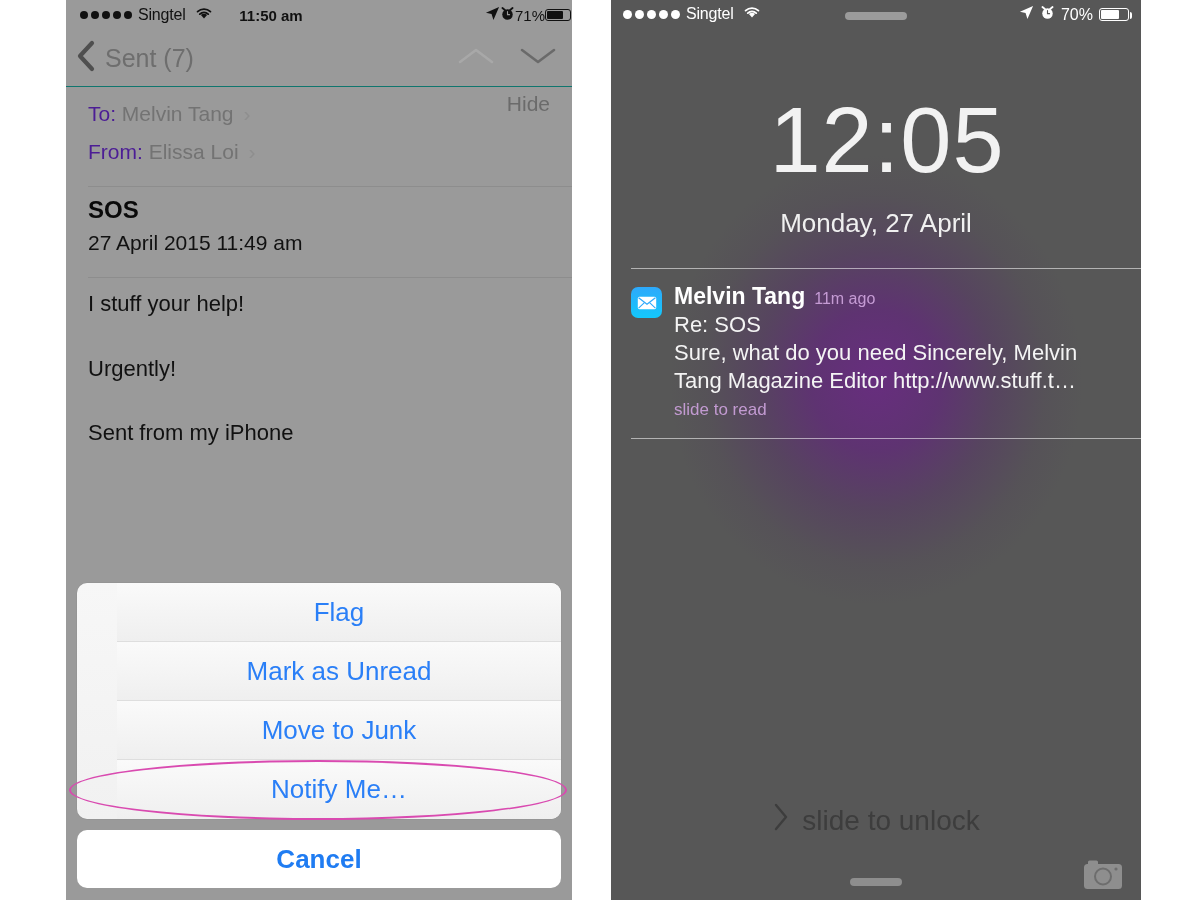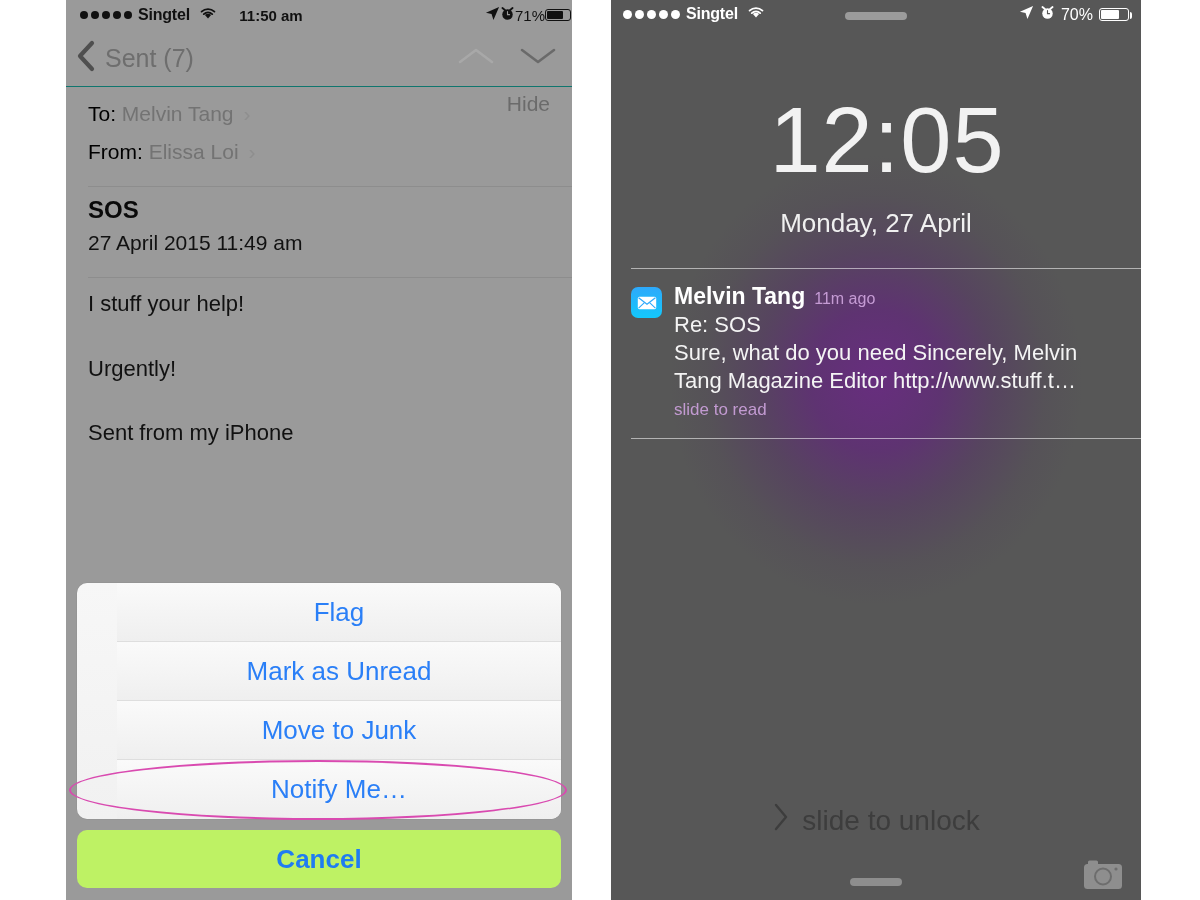--- a/index.html
+++ b/index.html
@@ -16,21 +16,21 @@
     background:#9a9a9a; overflow:hidden;
   }
   .statusbar-l{
     position:absolute; left:0; top:0; width:506px; height:30px;
     display:flex; align-items:center; color:#111;
     font-size:16px; font-weight:bold;
   }
   .sb-left{ position:absolute; left:14px; display:flex; align-items:center; gap:6px; }
   .dots{ display:flex; gap:3px; align-items:center; }
   .dots i{ width:8px; height:8px; border-radius:50%; background:#111; display:block; }
-  .carrier{ font-size:16px; font-weight:700; letter-spacing:-.2px; }
+  .carrier{ font-size:16px; font-weight:400; letter-spacing:-.2px; }
   .wifi-ico{ display:inline-block; margin-left:3px; }
   .sb-center{ position:absolute; left:0; width:410px; text-align:center; font-size:15px; font-weight:bold; }
   .sb-right{ position:absolute; right:1px; display:flex; align-items:center; gap:0; font-size:15px; font-weight:400;}
   .batt{
     width:26px; height:12px; border:1.6px solid #111; border-radius:3px;
     position:relative; display:inline-block;
   }
   .batt::after{
     content:""; position:absolute; right:-4px; top:3px; width:2.5px; height:6px;
     background:#111; border-radius:0 2px 2px 0;
@@ -45,21 +45,21 @@
     position:absolute; left:10px; top:50%; transform:translateY(-50%);
     display:flex; align-items:center; gap:9px; cursor:pointer;
   }
   .back-title{ font-size:25px; color:#6e6e6e; font-weight:400; }
   .nav-arrows{ position:absolute; right:16px; top:50%; transform:translateY(-50%); display:flex; gap:26px; }
 
   .mailhead{
     position:absolute; left:0; top:88px; width:506px; height:98px;
   }
   .hdr-row{ position:absolute; left:22px; font-size:21px; }
-  .hdr-row .lbl{ color:#000000; font-weight:400; }
+  .hdr-row .lbl{ color:#4c1d95; font-weight:400; }
   .hdr-row .val{ color:#737373; }
   .hdr-row .chev{ color:#8e8e8e; margin-left:4px; }
   .hide-btn{
     position:absolute; right:22px; top:92px; font-size:21px; color:#6b6b6b; cursor:pointer;
   }
   .hr-ind{ position:absolute; left:22px; width:484px; height:1px; background:#8d8d8d; }
 
   .subject{ position:absolute; left:22px; top:196px; font-size:24px; font-weight:bold; color:#0a0a0a; }
   .sentdate{ position:absolute; left:22px; top:231px; font-size:21px; color:#111; font-weight:400;}
 
@@ -78,21 +78,21 @@
     height:59px; display:flex; align-items:center; justify-content:center;
     font-size:26px; color:#2a7ff7; cursor:pointer;
     border-bottom:1px solid #dedede;
     background:linear-gradient(180deg,#fafafa 0%,#efefef 100%);
     margin-left:40px;
   }
   .sheet-item:last-child{ border-bottom:none; }
   .cancel-btn{
     position:absolute; left:11px; top:830px; width:484px; height:58px;
     display:flex; align-items:center; justify-content:center;
-    background:#bef264; border-radius:10px;
+    background:#ffffff; border-radius:10px;
     font-size:26px; font-weight:bold; color:#1f7cf2; cursor:pointer;
   }
   .annot-ellipse{
     position:absolute; left:3px; top:760px; width:498px; height:60px;
     border:2px solid #d94ab0; border-radius:50%; pointer-events:none; z-index:9;
   }
 
   
   .phone-right{
     position:absolute; left:611px; top:0; width:530px; height:900px;

